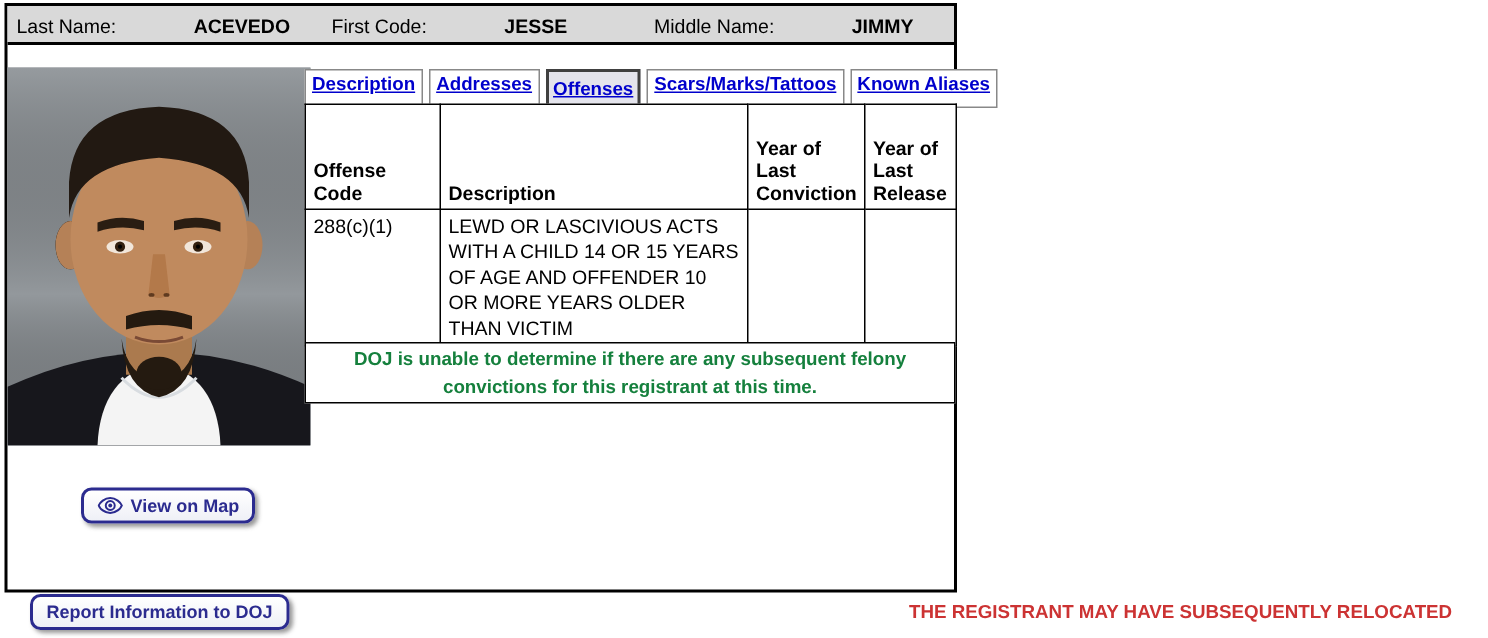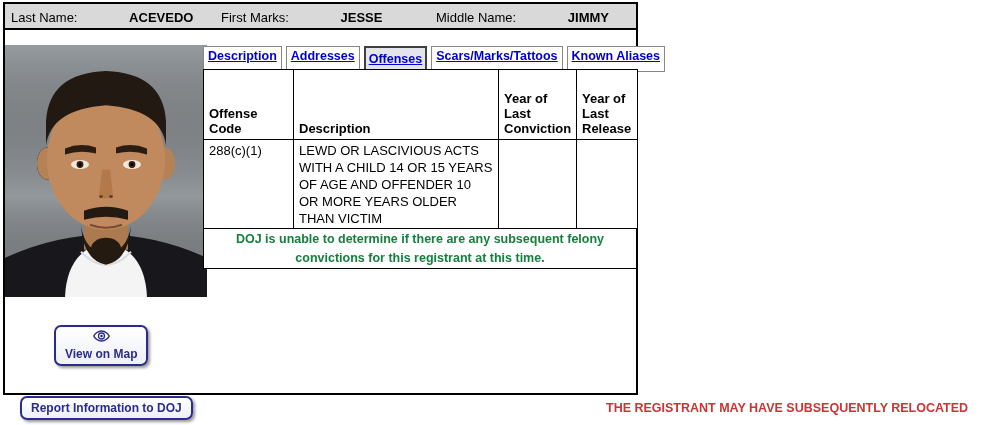--- a/index.html
+++ b/index.html
@@ -61,40 +61,39 @@
 
   
   .btn {
     position:absolute; display:inline-flex; align-items:center; gap:5px;
     border:2px solid #2b2b8f; border-radius:7px;
     background:linear-gradient(#ffffff,#eef0f6);
     color:#2b2b8f; font-weight:bold; font-size:12px; font-family:inherit;
     padding:3px 9px; cursor:pointer;
     box-shadow:2px 2px 3px rgba(70,70,70,0.55);
     white-space:nowrap;
-    flex-direction:column;
   }
   .btn-map    { left:49px; top:321px; }
   .btn-report { left:15px; top:356px;margin-top:36px; }
   .eye-icon { display:inline-block; line-height:0; }
 
   
   .footer-note {
     position:absolute; left:606px; top:401px;
     color:#cc3333; font-weight:bold; font-size:12.5px; white-space:nowrap;text-align:right;
   }
 </style>
 </head>
 <body>
 
 <div class="container">
 
   <div class="header-bar">
     <span class="header-field hf-last"><span>Last Name:</span> <span class="val">ACEVEDO</span></span>
-    <span class="header-field hf-first"><span>First Marks:</span> <span class="val">JESSE</span></span>
+    <span class="header-field hf-first"><span>First Code:</span> <span class="val">JESSE</span></span>
     <span class="header-field hf-middle"><span>Middle Name:</span> <span class="val">JIMMY</span></span>
   </div>
 
   <svg class="photo" viewBox="0 0 202 251" preserveAspectRatio="none">
     <defs>
       <linearGradient id="bgg" x1="0" y1="0" x2="0" y2="1">
         <stop offset="0" stop-color="#989da1"></stop>
         <stop offset="0.6" stop-color="#8d9huh296" stop-opacity="0"></stop>
         <stop offset="1" stop-color="#7d8286"></stop>
       </linearGradient>

